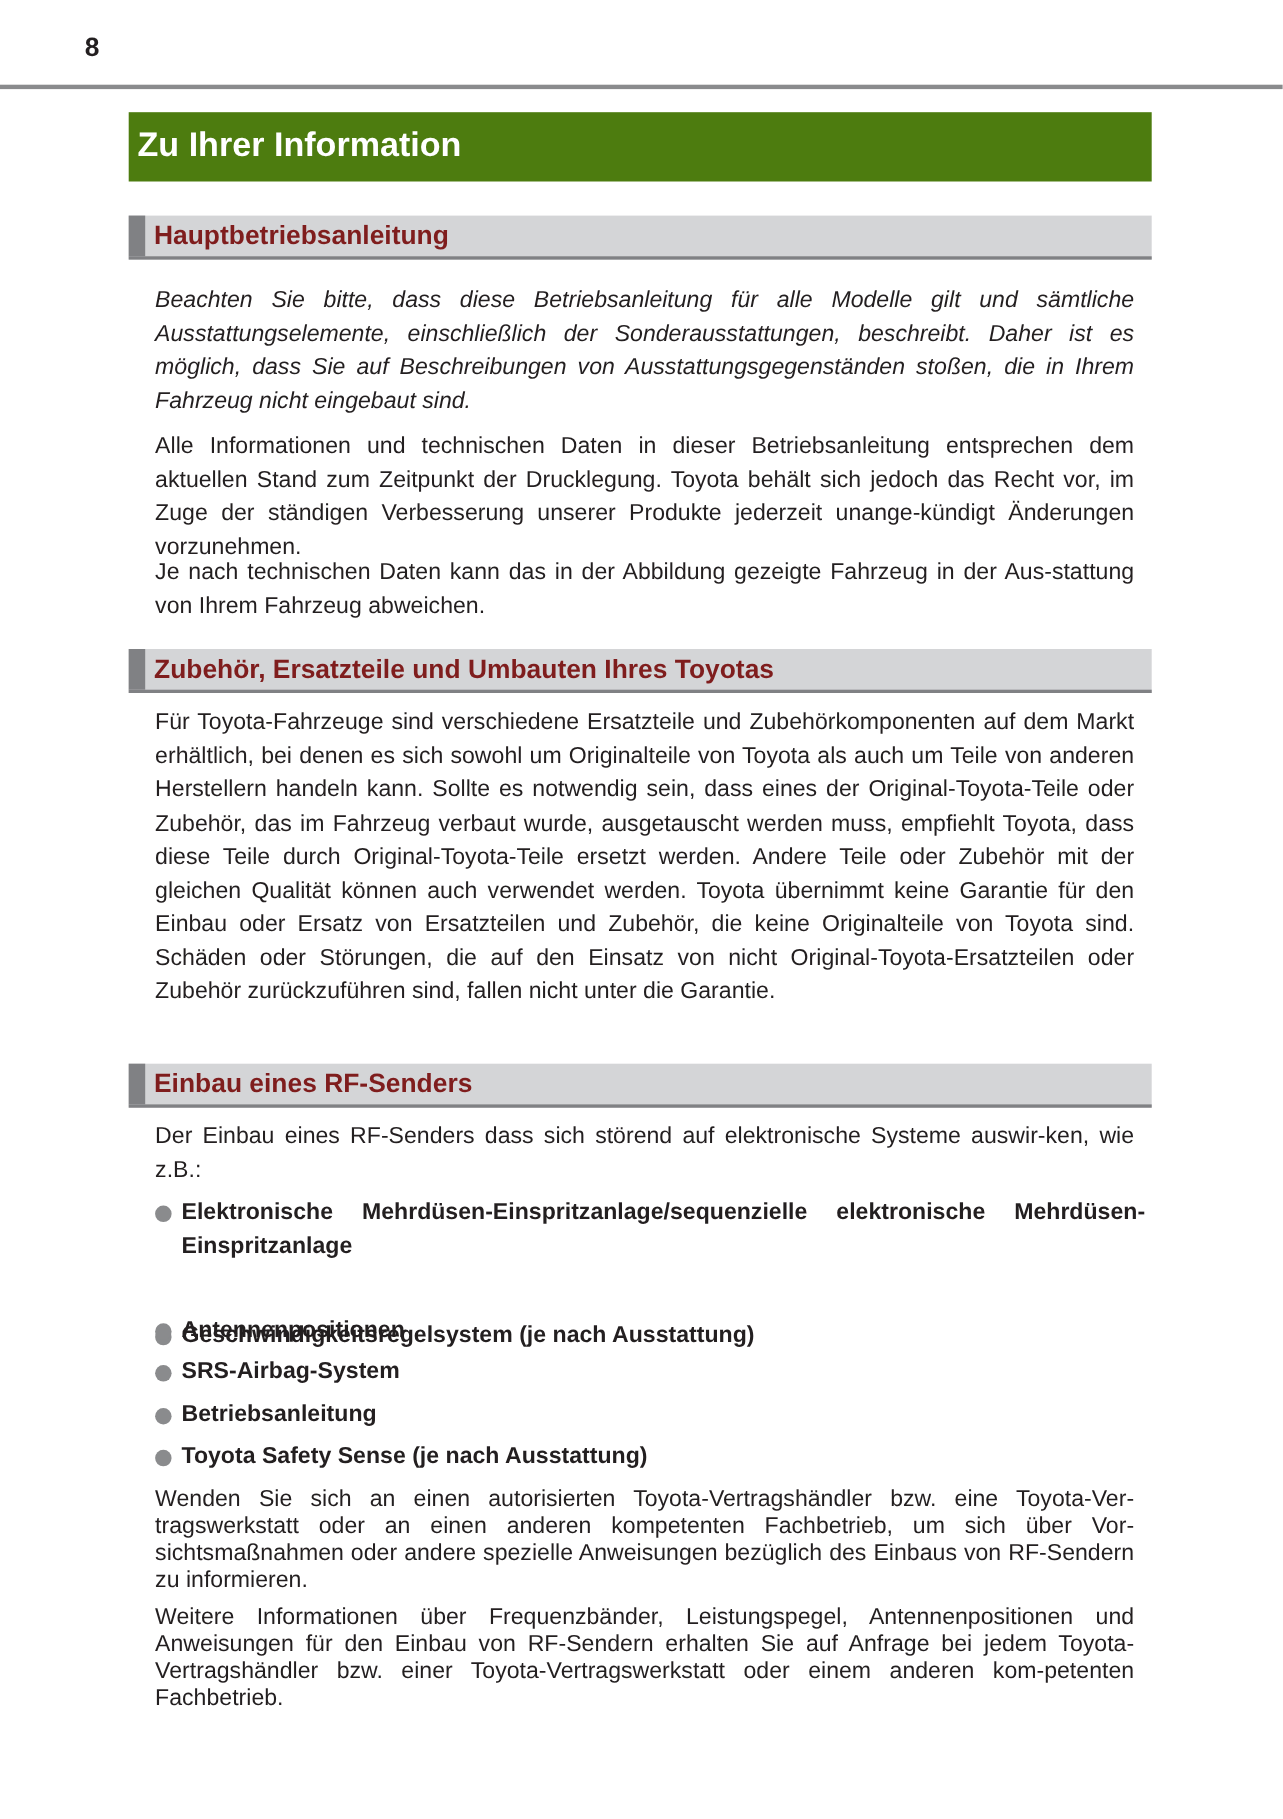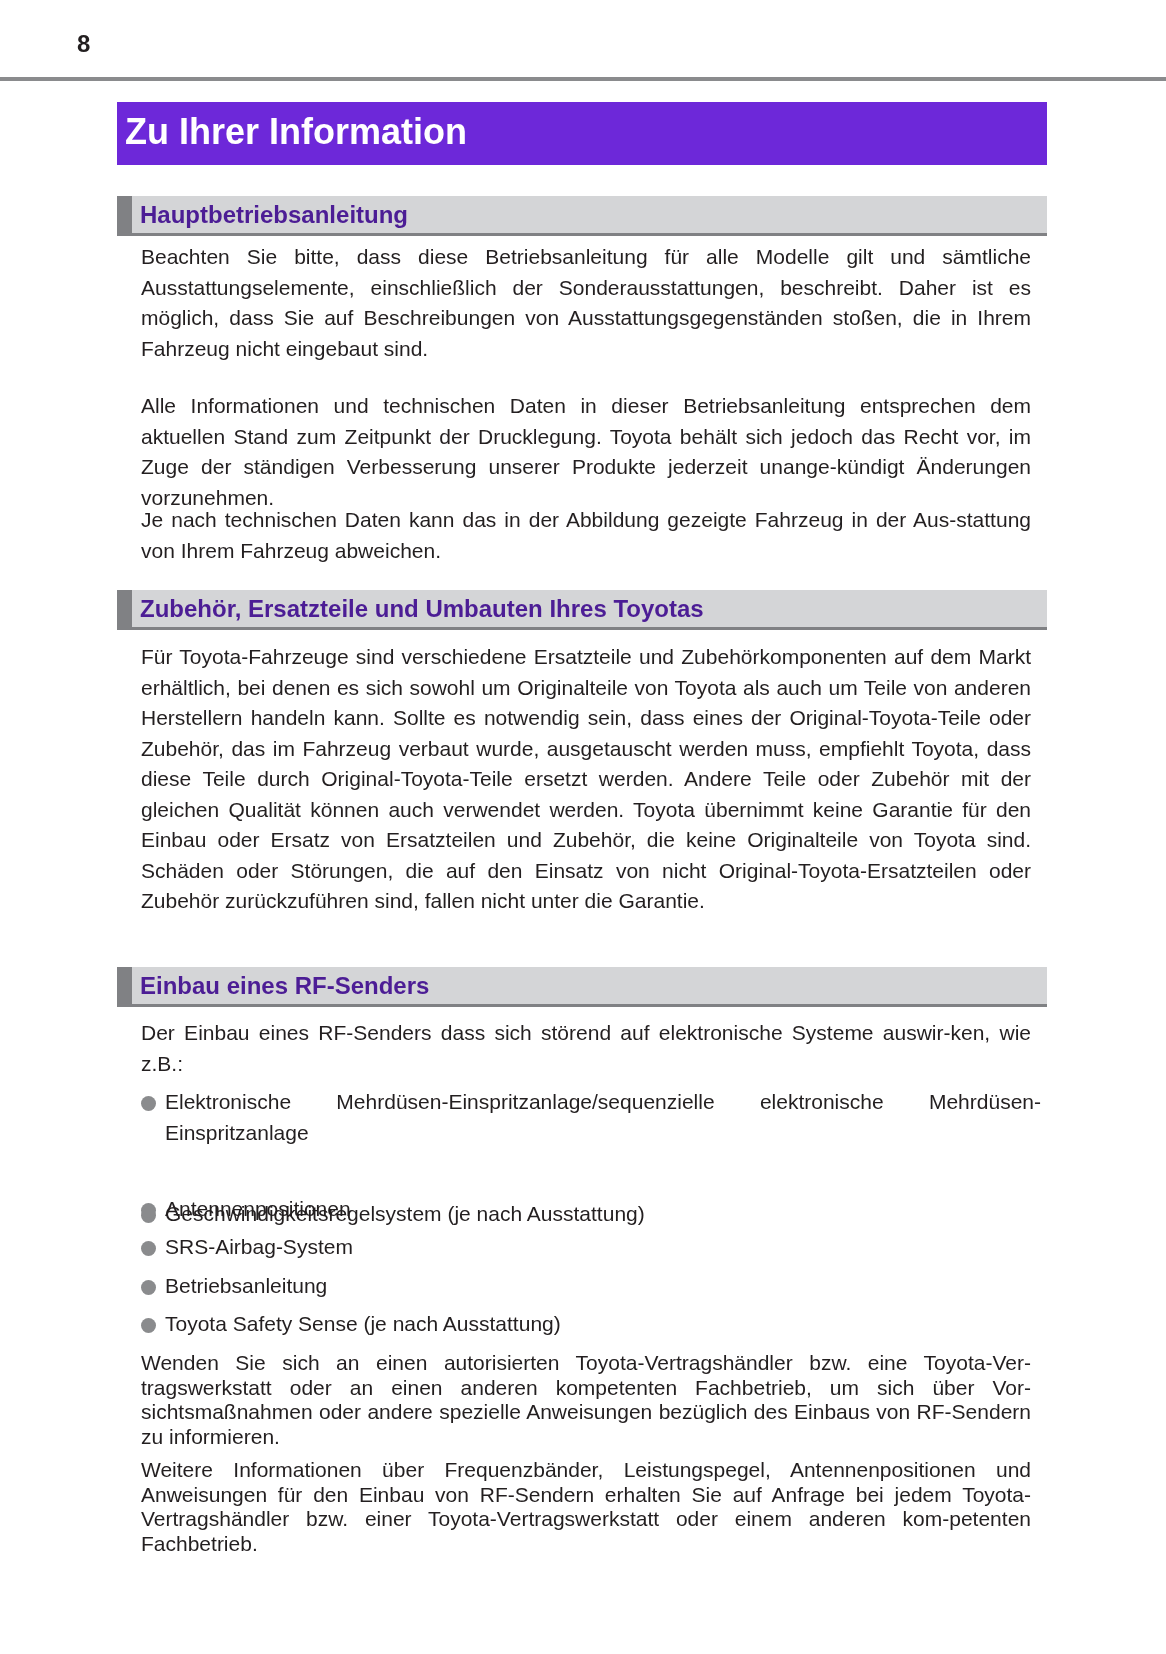--- a/index.html
+++ b/index.html
@@ -1,45 +1,45 @@
 <!DOCTYPE html>
 <html><head>
 <meta charset="utf-8">
 <style>
   html, body { margin:0; padding:0; background:#ffffff; }
   body { width:1166px; height:1654px; position:relative; overflow:hidden;
          font-family:"Liberation Sans", sans-serif; color:#231f20; }
   .page-num { position:absolute; left:77px; top:30px; font-size:24px; font-weight:bold; }
   .top-rule { position:absolute; left:0; top:77px; width:1166px; height:4px; background:#8a8b8d; }
-  .chapter { position:absolute; left:117px; top:102px; width:930px; height:63px; background:#6d28d9;
-             color:#fff; font-size:36px; font-weight:bold; line-height:60px; padding-left:8px; box-sizing:border-box; }
+  .chapter { position:absolute; left:117px; top:102px; width:930px; height:63px; background:#4d7c0f;
+             color:#fff; font-size:31px; font-weight:bold; line-height:60px; padding-left:8px; box-sizing:border-box; }
   .section { position:absolute; left:117px; width:930px; height:40px; background:#d4d5d7;
              border-bottom:3px solid #808184; box-sizing:border-box; }
   .section .bar { position:absolute; left:0; top:0; width:15px; height:37px; background:#808184; }
-  .section .title { position:absolute; left:23px; top:0; line-height:38px; font-size:24px; font-weight:bold; color:#4c1d95; }
+  .section .title { position:absolute; left:23px; top:0; line-height:38px; font-size:24px; font-weight:bold; color:#7f1d1d; }
   .para { position:absolute; left:141px; width:890px; font-size:21px; line-height:30.5px;
           text-align:justify; text-align-last:left; margin:0; }
   .tight { line-height:24.5px; }
   .bullet { position:absolute; left:141px; width:900px; font-size:21px; line-height:30.5px; }
   .bullet .dot { position:absolute; left:0; top:9px; width:15px; height:15px; border-radius:50%; background:#8a8b8d; }
-  .bullet .txt { display:block; margin-left:24px; text-align:justify; text-align-last:left; }
+  .bullet .txt { display:block; margin-left:24px; text-align:justify; text-align-last:left;font-weight:bold; }
 </style>
 </head>
 <body>
 
 <div class="page-num">8</div>
 <div class="top-rule"></div>
 
 <div class="chapter">Zu Ihrer Information</div>
 
 <div class="section" style="top:196px;">
   <div class="bar"></div>
   <div class="title">Hauptbetriebsanleitung</div>
 </div>
-<p class="para" style="top:242px;">Beachten Sie bitte, dass diese Betriebsanleitung für alle Modelle gilt und sämtliche Ausstattungselemente, einschließlich der Sonderausstattungen, beschreibt. Daher ist es möglich, dass Sie auf Beschreibungen von Ausstattungsgegenständen stoßen, die in Ihrem Fahrzeug nicht eingebaut sind.</p>
+<p class="para" style="top:258px;font-style:italic;">Beachten Sie bitte, dass diese Betriebsanleitung für alle Modelle gilt und sämtliche Ausstattungselemente, einschließlich der Sonderausstattungen, beschreibt. Daher ist es möglich, dass Sie auf Beschreibungen von Ausstattungsgegenständen stoßen, die in Ihrem Fahrzeug nicht eingebaut sind.</p>
 <p class="para" style="top:391px;">Alle Informationen und technischen Daten in dieser Betriebsanleitung entsprechen dem aktuellen Stand zum Zeitpunkt der Drucklegung. Toyota behält sich jedoch das Recht vor, im Zuge der ständigen Verbesserung unserer Produkte jederzeit unange-kündigt Änderungen vorzunehmen.</p>
 <p class="para" style="top:505px;">Je nach technischen Daten kann das in der Abbildung gezeigte Fahrzeug in der Aus-stattung von Ihrem Fahrzeug abweichen.</p>
 
 <div class="section" style="top:590px;">
   <div class="bar"></div>
   <div class="title">Zubehör, Ersatzteile und Umbauten Ihres Toyotas</div>
 </div>
 <p class="para" style="top:642px;">Für Toyota-Fahrzeuge sind verschiedene Ersatzteile und Zubehörkomponenten auf dem Markt erhältlich, bei denen es sich sowohl um Originalteile von Toyota als auch um Teile von anderen Herstellern handeln kann. Sollte es notwendig sein, dass eines der Original-Toyota-Teile oder Zubehör, das im Fahrzeug verbaut wurde, ausgetauscht werden muss, empfiehlt Toyota, dass diese Teile durch Original-Toyota-Teile ersetzt werden. Andere Teile oder Zubehör mit der gleichen Qualität können auch verwendet werden. Toyota übernimmt keine Garantie für den Einbau oder Ersatz von Ersatzteilen und Zubehör, die keine Originalteile von Toyota sind. Schäden oder Störungen, die auf den Einsatz von nicht Original-Toyota-Ersatzteilen oder Zubehör zurückzuführen sind, fallen nicht unter die Garantie.</p>
 
 <div class="section" style="top:967px;">

